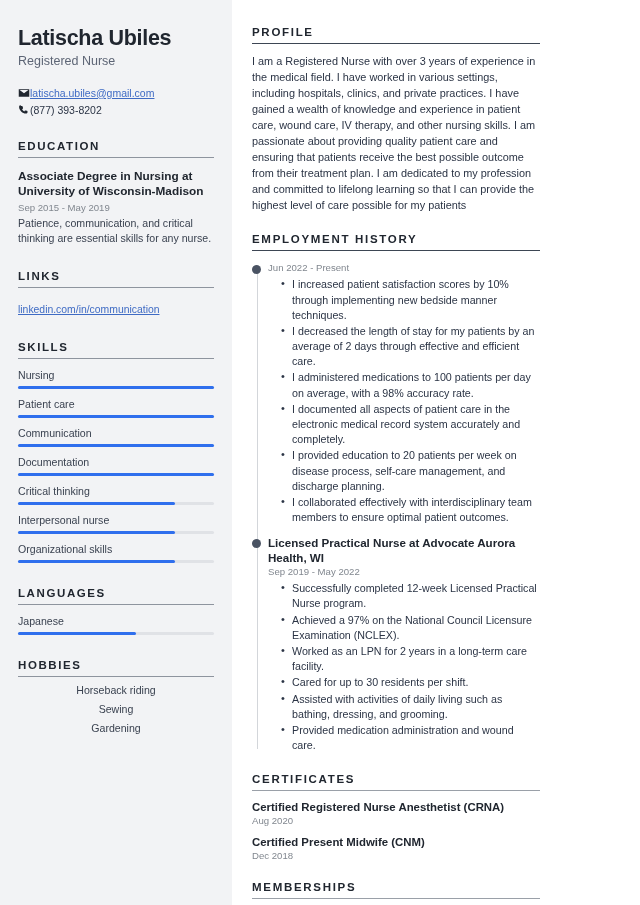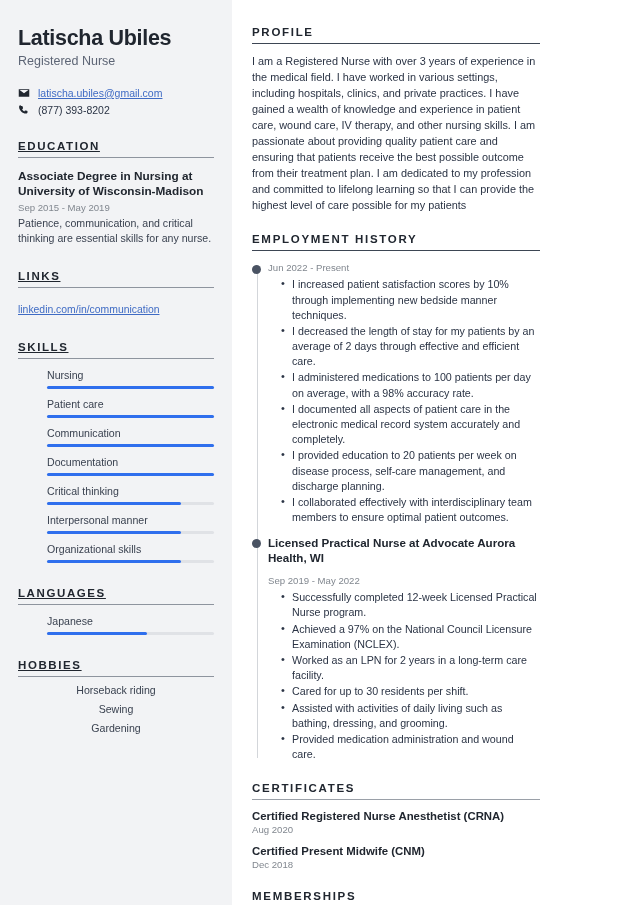--- a/index.html
+++ b/index.html
@@ -33,40 +33,38 @@
     font-size: 12.5px;
     color: #5d6575;
     margin-top: 3px;
     font-weight: normal;
   }
 
   .contact { margin-top: 19px; }
   .contact-row {
     display: flex;
     align-items: center;
-    gap: 8px;
     margin-bottom: 5px;
     font-size: 10.5px;
     color: #2b3445;
   }
   .contact-row svg { flex: 0 0 auto; display: block; }
   .contact-link {
     color: #3f6bc4;
     text-decoration: underline;
     font-size: 10.5px;
   }
 
   .sec { margin-top: 24px; }
   .sec-title {
     font-size: 11.5px;
     font-weight: bold;
     letter-spacing: 1.6px;
     color: #20262f;
     padding-bottom: 5px;
-    text-decoration: underline;
   }
   .sec-rule { height: 1px; background: #8e949e; width: 100%; }
 
   .edu-deg {
     font-size: 11.8px;
     font-weight: bold;
     color: #20262f;
     line-height: 1.32;
     margin-top: 11px;
   }
@@ -82,21 +80,21 @@
     margin-top: 3px;
   }
 
   .links-body { margin-top: 11px; }
   .link-item {
     font-size: 10.4px;
     color: #3f6bc4;
     text-decoration: underline;
   }
 
-  .bars { margin-top: 10px; margin-left: 29px; }
+  .bars { margin-top: 10px; }
   .bar-item { margin-bottom: 9px; }
   .bar-label {
     font-size: 10.6px;
     color: #3a4250;
     margin-bottom: 5px;
   }
   .bar-track {
     position: relative;
     height: 3px;
     background: #e0e2e6;
@@ -165,21 +163,21 @@
   }
   .job-head {
     font-size: 11.6px;
     font-weight: bold;
     color: #20262f;
     line-height: 1.25;
   }
   .job-date {
     font-size: 9.6px;
     color: #81878f;
-    margin-top: 10px;
+    margin-top: 1px;
   }
   .job-bullets {
     margin-top: 4px;
     padding-left: 24px;
     list-style: none;
   }
   .job-bullets li {
     position: relative;
     font-size: 10.7px;
     line-height: 1.42;
@@ -287,21 +285,21 @@
             <div class="bar-fill" style="width: 100%;"></div>
           </div>
         </div>
         <div class="bar-item">
           <div class="bar-label">Critical thinking</div>
           <div class="bar-track">
             <div class="bar-fill" style="width: 80%;"></div>
           </div>
         </div>
         <div class="bar-item">
-          <div class="bar-label">Interpersonal manner</div>
+          <div class="bar-label">Interpersonal nurse</div>
           <div class="bar-track">
             <div class="bar-fill" style="width: 80%;"></div>
           </div>
         </div>
         <div class="bar-item">
           <div class="bar-label">Organizational skills</div>
           <div class="bar-track">
             <div class="bar-fill" style="width: 80%;"></div>
           </div>
         </div>

